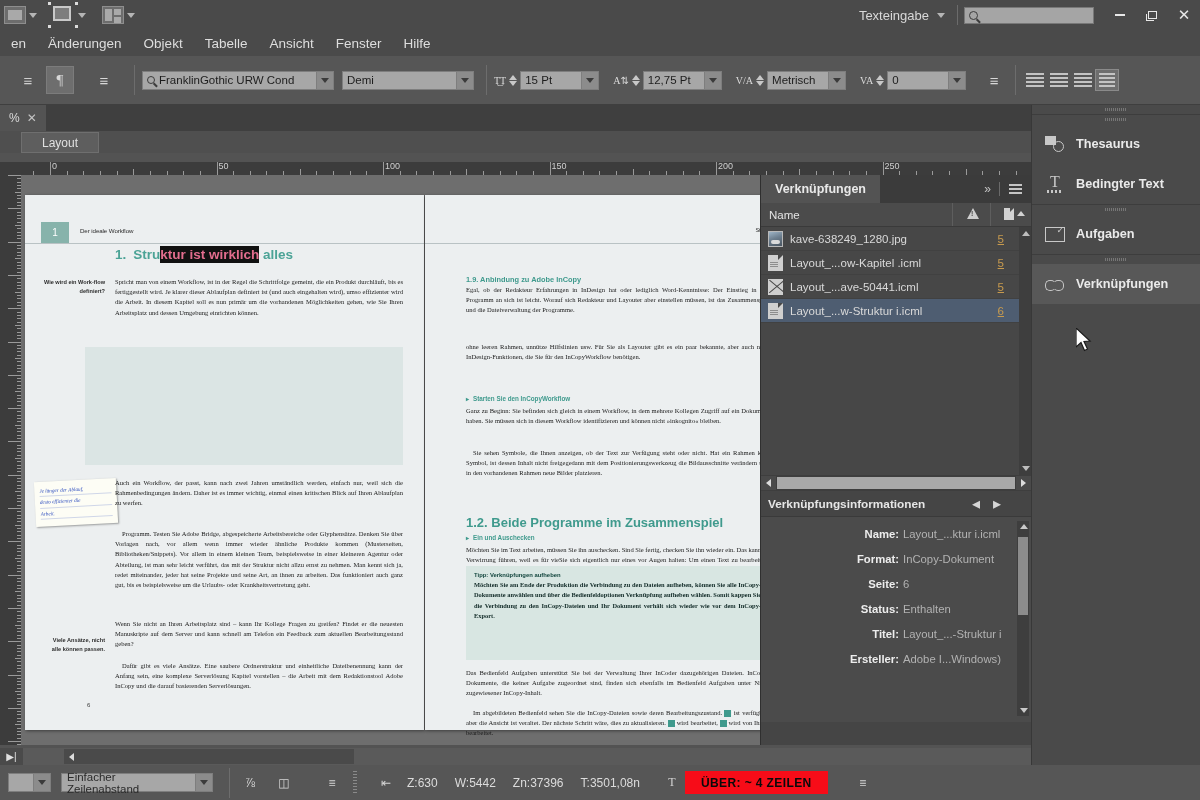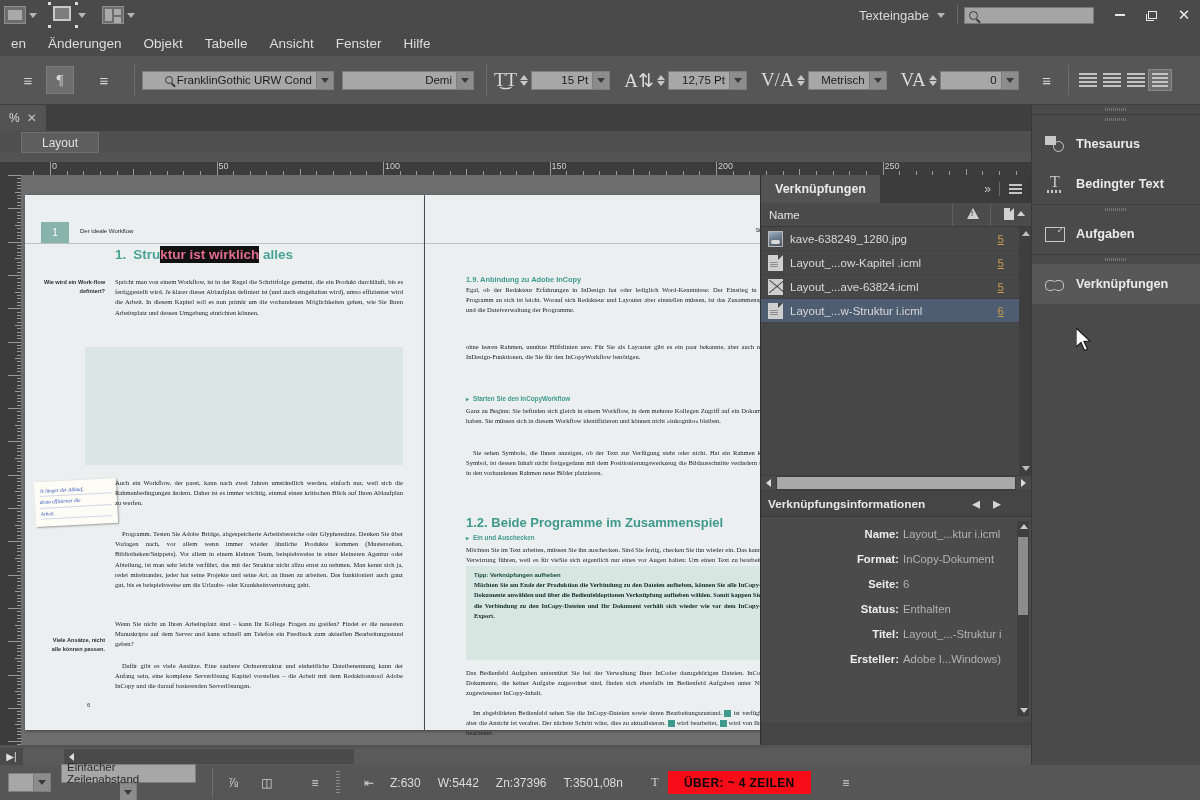--- a/index.html
+++ b/index.html
@@ -97,35 +97,35 @@
     display:flex; align-items:center;
   }
   .ctl-ico {
     width:28px;height:28px; display:flex;align-items:center;justify-content:center;
     color:#d8d8d8; font-size:15px;
   }
   .ctl-ico.active { background:#6e6e6e; border:1px solid #7c7c7c; }
   .vsep{ width:1px; height:30px; background:#6d6d6d; margin: 0 7px; }
   .fld {
     height:19px; background:#a7a7a7; color:#1d1d1d; font-size:11.5px;
-    display:flex; align-items:center; padding:0 4px; border:1px solid #7e7e7e;justify-content:flex-end;
+    display:flex; align-items:center; padding:0 4px; border:1px solid #7e7e7e;
   }
   .fld-wrap{ display:flex; align-items:center; }
   .drop {
     width:17px;height:19px; background:#8c8c8c; border:1px solid #7e7e7e; border-left:0;
     display:flex; align-items:center; justify-content:center;
   }
   .drop .caret-down{ border-top-color:#3b3b3b; }
   .spin { display:flex; flex-direction:column; gap:1px; margin-right:3px; }
   .spin i{
     width:0;height:0;border-left:4px solid transparent;border-right:4px solid transparent;
   }
   .spin i.up{ border-bottom:5px solid #c8c8c8; }
   .spin i.dn{ border-top:5px solid #c8c8c8; }
-  .lblico{ font-size:19px; color:#dadada; margin-right:3px; font-family:"Liberation Serif",serif;}
+  .lblico{ font-size:10px; color:#dadada; margin-right:3px; font-family:"Liberation Serif",serif;}
   .alignbtn {
     width:24px;height:22px; display:flex;flex-direction:column;justify-content:center;
     gap:2px; padding:0 3px;
   }
   .alignbtn.sel{ background:#6e6e6e; border:1px solid #8a8a8a; }
   .alignbtn b{ display:block; height:2px; background:#c3c3c3; }
 
   
   .docbar {
     position:absolute; left:0; top:105px; width:1200px; height:26px;
@@ -1036,21 +1036,21 @@
           <span class="fname">kave-638249_1280.jpg</span>
           <span class="pg">5</span>
         </div>
         <div class="lp-row">
           <span class="ficon doc"></span>
           <span class="fname">Layout_...ow-Kapitel .icml</span>
           <span class="pg">5</span>
         </div>
         <div class="lp-row">
           <span class="ficon missing"></span>
-          <span class="fname">Layout_...ave-63824.icml</span>
+          <span class="fname">Layout_...ave-50441.icml</span>
           <span class="pg">5</span>
         </div>
         <div class="lp-row sel">
           <span class="ficon doc"></span>
           <span class="fname">Layout_...w-Struktur i.icml</span>
           <span class="pg">6</span>
         </div>
         <div class="lp-vscroll">
         <span class="up"></span>
         <span class="dn"></span>
@@ -1155,21 +1155,21 @@
         <span class="tri-l"></span>
       </div>
   </div>
 
   <div class="statusbar">
     <div style="width:8px"></div>
     <div class="sb-fld" style="width:26px;"></div>
     <div class="drop">
         <span class="caret-down"></span>
       </div>
-    <div class="fld-wrap" style="margin-left:10px;flex-direction:column;">
+    <div class="fld-wrap" style="margin-left:10px;">
       <div class="sb-fld" style="width:135px;">
         <span>Einfacher Zeilenabstand</span>
       </div>
       <div class="drop">
           <span class="caret-down"></span>
         </div>
     </div>
     <div class="vsep" style="margin-left:16px;"></div>
     <div class="sb-ico">⅞</div>
     <div class="sb-ico" style="margin-left:8px;">◫</div>

